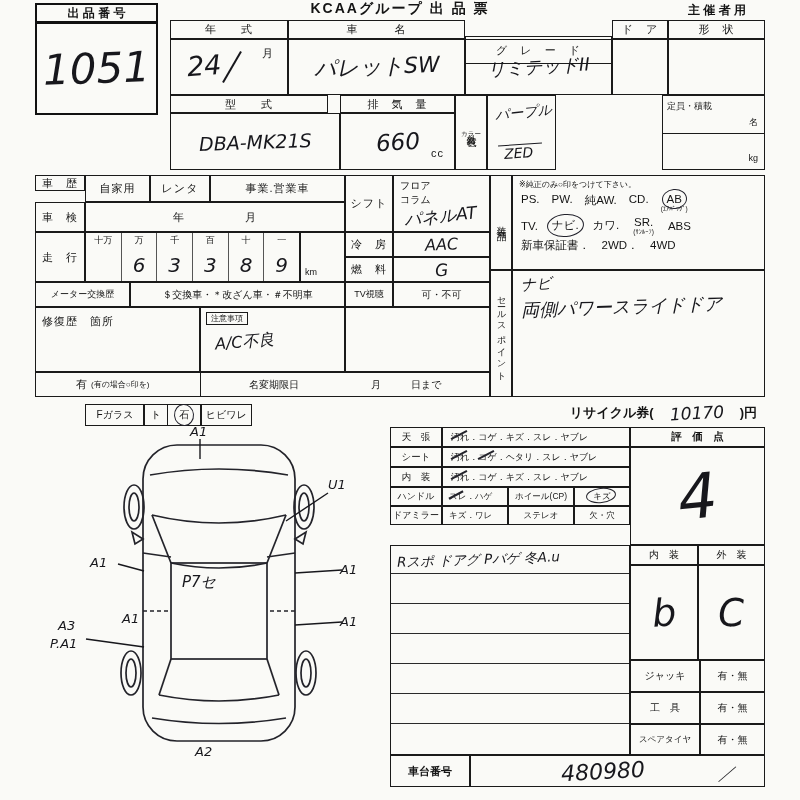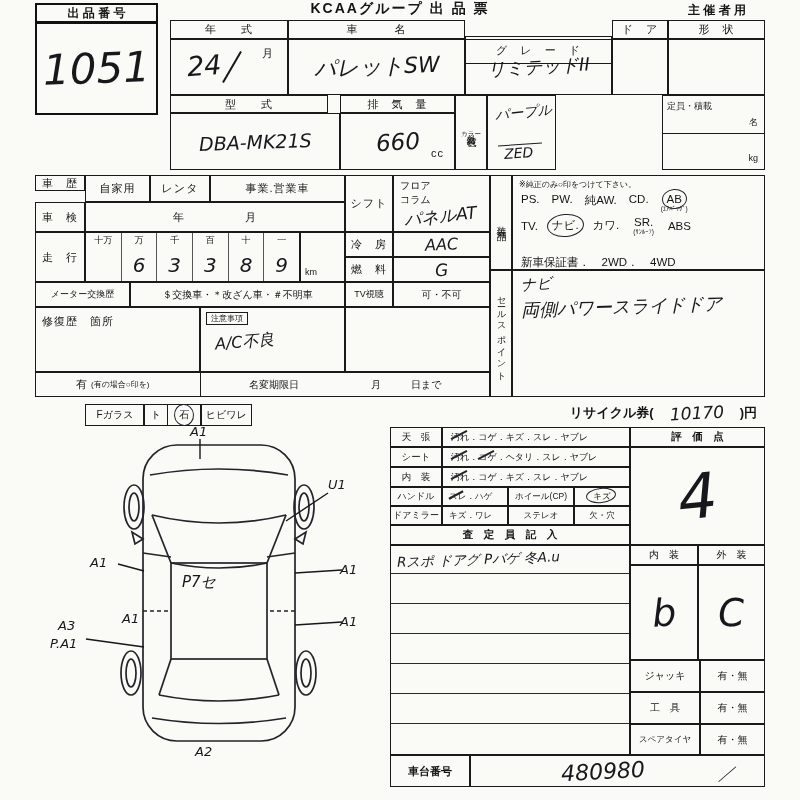--- a/index.html
+++ b/index.html
@@ -189,21 +189,21 @@
     <div style="display:flex;gap:14px;padding-left:8px;margin-top:4px;font-size:11.5px;align-items:center">
       <span>TV.</span>
       <span class="circle">ナビ.</span>
       <span>カワ.</span>
       <span style="display:inline-flex;flex-direction:column;align-items:center">
         <span>SR.</span>
         <span class="tiny">(ｻﾝﾙｰﾌ)</span>
       </span>
       <span>ABS</span>
     </div>
-    <div style="padding-left:8px;margin-top:20px;font-size:11.5px">新車保証書．　2WD．　4WD</div>
+    <div style="padding-left:8px;margin-top:3px;font-size:11.5px">新車保証書．　2WD．　4WD</div>
   </div>
 
   <div class="abs bd cc" style="left:490px;top:270px;width:22px;height:127px">
     <span class="vert" style="font-size:9px;letter-spacing:2px">セールスポイント</span>
   </div>
   <div class="abs bd" style="left:512px;top:270px;width:253px;height:127px">
     <span class="abs hw" style="left:8px;top:4px;font-size:15px;transform:rotate(-4deg)">ナビ</span>
     <span class="abs hw" style="left:8px;top:24px;font-size:18px;transform:rotate(-2deg)">両側パワースライドドア</span>
   </div>
 
@@ -291,21 +291,20 @@
   <div class="abs bd cc" style="left:508px;top:506px;width:66px;height:19px;font-size:8.5px">ステレオ</div>
   <div class="abs bd cc" style="left:574px;top:506px;width:56px;height:19px;font-size:8.5px">欠・穴</div>
 
   <div class="pen" style="left:450px;top:434px;width:18px"></div>
   <div class="pen" style="left:450px;top:454px;width:18px"></div>
   <div class="pen" style="left:477px;top:454px;width:18px"></div>
   <div class="pen" style="left:450px;top:474px;width:18px"></div>
   <div class="pen" style="left:448px;top:494px;width:16px"></div>
   <div class="abs" style="left:586px;top:488px;width:30px;height:15px;border:1.6px solid #23232b;border-radius:50%;transform:rotate(-6deg)"></div>
 
-  <div class="abs bd cc bold" style="left:390px;top:525px;width:240px;height:20px;font-size:10.5px">査　定　員　記　入</div>
   <div class="abs bd" style="left:390px;top:545px;width:240px;height:210px">
     <span class="abs hw" style="left:6px;top:5px;font-size:13.5px;transform:rotate(-2deg)">Rスポ ドアグ Pバゲ 冬A.u</span>
     <div class="rule" style="top:27px"></div>
     <div class="rule" style="top:57px"></div>
     <div class="rule" style="top:87px"></div>
     <div class="rule" style="top:117px"></div>
     <div class="rule" style="top:147px"></div>
     <div class="rule" style="top:177px"></div>
   </div>
 

